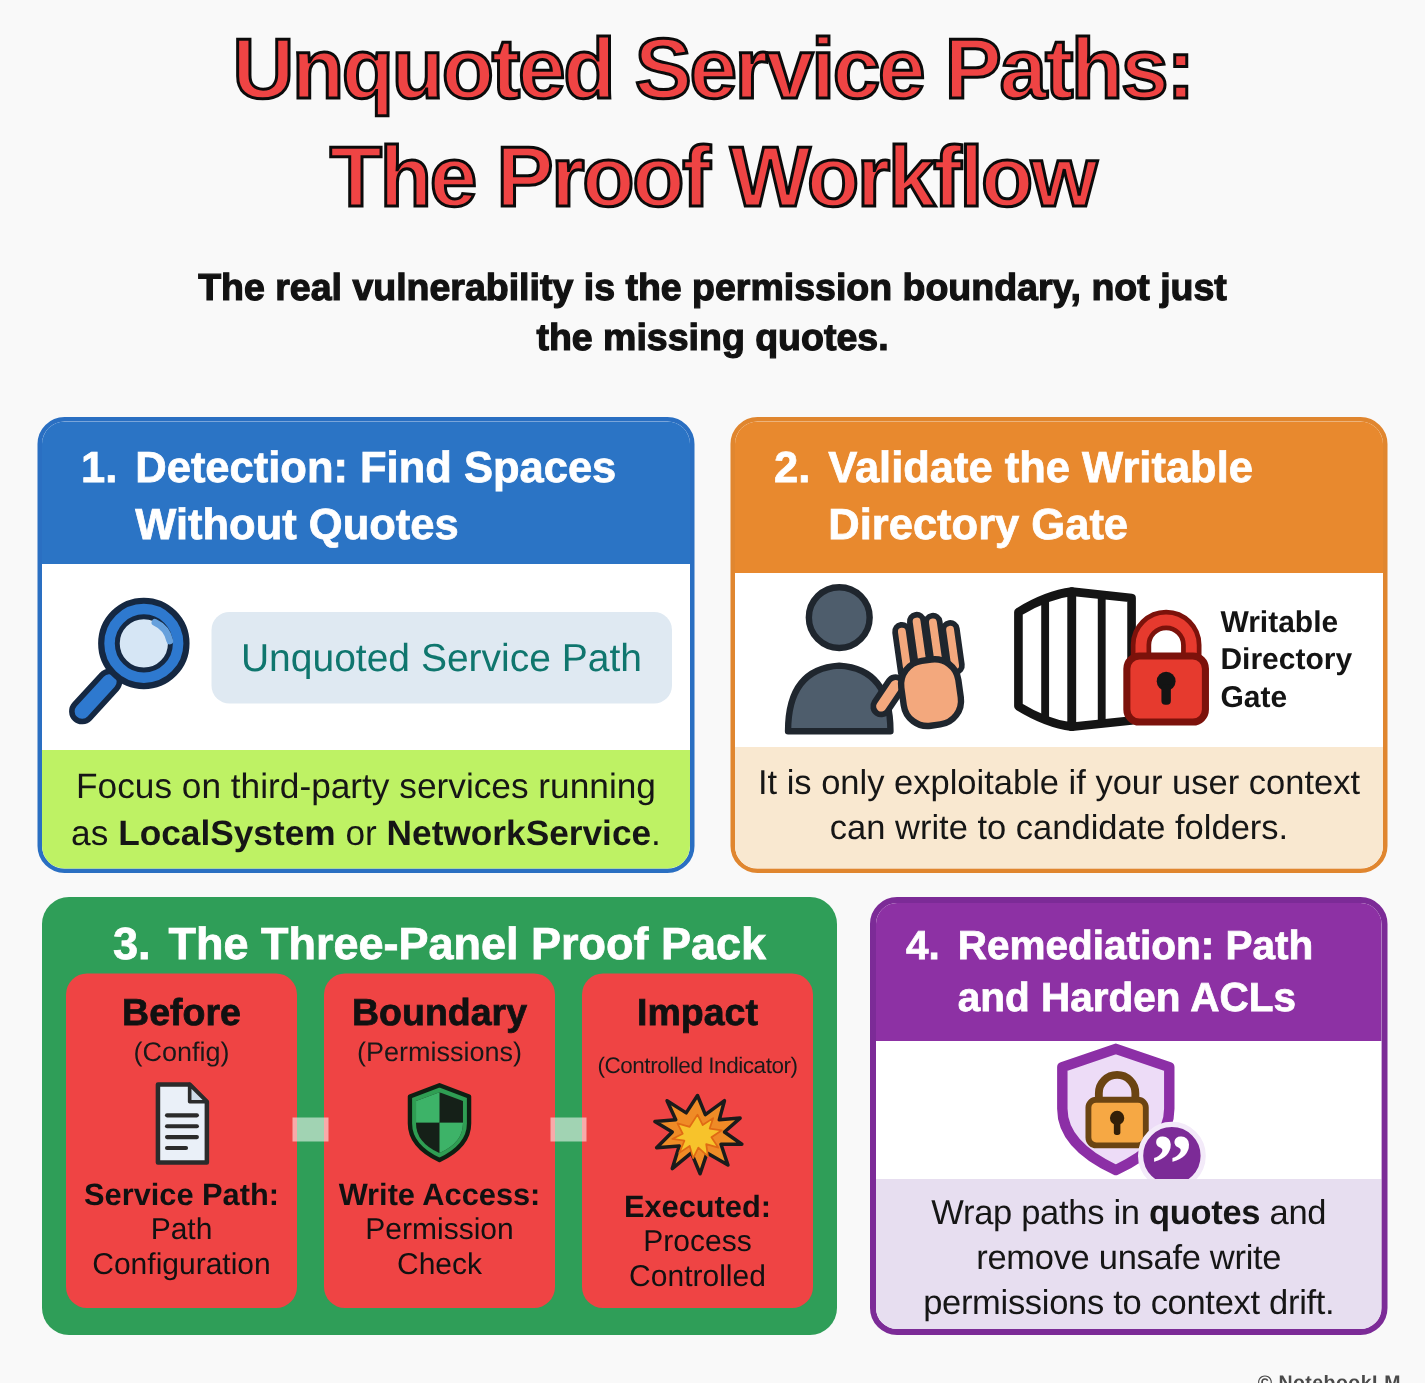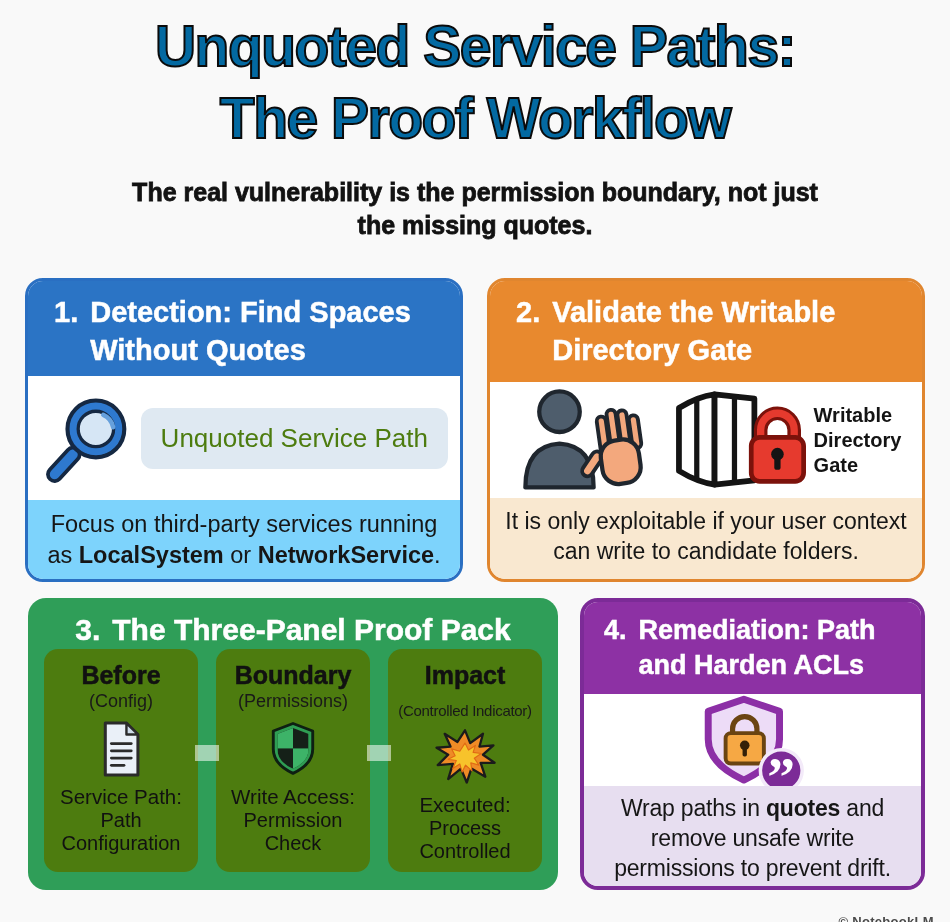--- a/index.html
+++ b/index.html
@@ -2,61 +2,61 @@
 <html><head>
 <meta charset="utf-8">
 <style>
   html,body{margin:0;padding:0;background:#e9e9e9;}
   .stage{position:relative;width:950px;height:922px;background:#f9f9f9;overflow:hidden;
          font-family:"Liberation Sans",sans-serif;color:#111;}
 
   
   .title{position:absolute;top:10px;left:0;width:100%;text-align:center;
          font-weight:700;font-size:57px;line-height:1.27;letter-spacing:-1.5px;
-         color:#0369a1;-webkit-text-stroke:2px #0b0b0b;}
+         color:#ef4444;-webkit-text-stroke:2px #0b0b0b;}
   .subtitle{position:absolute;top:176px;left:50%;transform:translateX(-50%);
             width:690px;text-align:center;font-weight:700;font-size:25px;line-height:1.32;
             color:#121212;-webkit-text-stroke:0.8px #121212;}
 
   
   .panel{position:absolute;border-radius:18px;overflow:hidden;display:flex;
          flex-direction:column;box-sizing:border-box;}
   .phead{display:flex;color:#fff;font-weight:700;box-sizing:border-box;
          -webkit-text-stroke:0.5px #fff;}
   .phead .num{flex:0 0 auto;margin-right:12px;}
   .phead .txt{flex:1;}
   .pbody{flex:1;display:flex;align-items:center;justify-content:center;background:#fff;}
   .pfoot{text-align:center;box-sizing:border-box;color:#161616;}
   b{font-weight:700;}
 
   
   #p1{left:25px;top:278px;width:438px;height:304px;border:3px solid #2a6fc2;background:#fff;}
   #p1 .phead{background:#2b74c5;font-size:29px;line-height:1.3;padding:13px 10px 13px 26px;min-height:95px;}
   #p1 .pbody{padding:0 12px 0 16px;gap:6px;}
-  .pill{background:#dfe9f2;border-radius:12px;padding:15px 20px;font-size:26px;color:#4d7c0f;white-space:nowrap;}
-  #p1 .pfoot{background:#7dd3fc;font-size:23.5px;line-height:1.3;padding:9px 10px 12px;}
+  .pill{background:#dfe9f2;border-radius:12px;padding:15px 20px;font-size:26px;color:#0f766e;white-space:nowrap;}
+  #p1 .pfoot{background:#bef264;font-size:23.5px;line-height:1.3;padding:9px 10px 12px;}
 
   
   #p2{left:487px;top:278px;width:438px;height:304px;border:3px solid #e0862f;background:#fff;}
   #p2 .phead{background:#e8892e;font-size:29px;line-height:1.3;padding:13px 10px 13px 26px;min-height:95px;}
   #p2 .pbody{gap:8px;padding:0 6px;}
   .gatelabel{font-weight:700;font-size:20px;line-height:1.25;text-align:left;color:#141414;}
   #p2 .pfoot{background:#f9e8d0;font-size:23px;line-height:1.3;padding:9px 6px 12px;}
 
   
   #p3{left:28px;top:598px;width:530px;height:292px;background:#2f9e58;}
   #p3 .phead{justify-content:center;font-size:30px;padding:15px 0 2px;min-height:0;}
   .cards{position:relative;flex:1;margin:10px 16px 18px;display:flex;justify-content:space-between;}
-  .card{background:#4d7c0f;border-radius:14px;width:154px;box-sizing:border-box;
+  .card{background:#ef4444;border-radius:14px;width:154px;box-sizing:border-box;
         padding:13px 3px 8px;text-align:center;display:flex;flex-direction:column;align-items:center;}
   .card .hd{font-size:25px;font-weight:700;line-height:1.1;-webkit-text-stroke:0.5px #111;}
   .card .sub{font-size:18px;line-height:1.25;color:#191919;}
   .card.c3 .sub{font-size:15px;letter-spacing:-0.3px;margin-top:12px;}
   .card .icon{margin:8px 0 7px;}
-  .card .lb{font-weight:400;font-size:20.5px;line-height:1.15;text-align:center;}
+  .card .lb{font-weight:700;font-size:20.5px;line-height:1.15;text-align:center;}
   .card .lr{font-size:20px;line-height:1.18;}
   .conn{position:absolute;top:96px;width:24px;height:16px;background:rgba(255,255,255,0.55);}
   .conn.one{left:151px;} .conn.two{left:323px;}
 
   
   #p4{left:580px;top:598px;width:345px;height:292px;border:4px solid #7c2b97;background:#fff;}
   #p4 .phead{background:#8d31a4;font-size:27px;line-height:1.3;padding:11px 8px 11px 20px;min-height:92px;}
   #p4 .pbody{overflow:visible;}
   #p4 .pbody svg{margin-bottom:-8px;}
   #p4 .pfoot{background:#e7def0;font-size:23px;line-height:1.3;padding:8px 17px 10px;letter-spacing:-0.2px;}
@@ -208,18 +208,18 @@
           <circle cx="53" cy="59" r="5.5" fill="#342008"></circle>
           <rect x="50.5" y="61" width="5" height="11" rx="2" fill="#342008"></rect>
         </g>
         <g>
           <circle cx="95" cy="88" r="24" fill="#7c2b97" stroke="#f3eaf9" stroke-width="4"></circle>
           <text x="95" y="116" text-anchor="middle" font-size="64" font-weight="bold" fill="#ffffff" font-family="Liberation Serif, serif">”</text>
         </g>
       </svg>
     </div>
     <div class="pfoot">
-      <span>Wrap paths in </span><b>quotes</b><span> and remove unsafe write permissions to prevent drift.</span>
+      <span>Wrap paths in </span><b>quotes</b><span> and remove unsafe write permissions to context drift.</span>
     </div>
   </div>
 
   <div class="wm">© NotebookLM</div>
 </div>
 
 </body></html>

